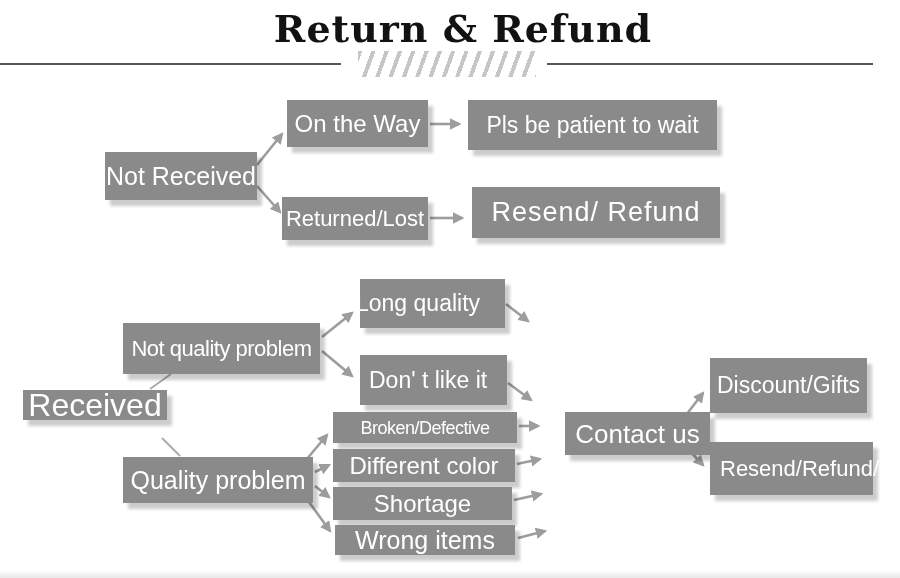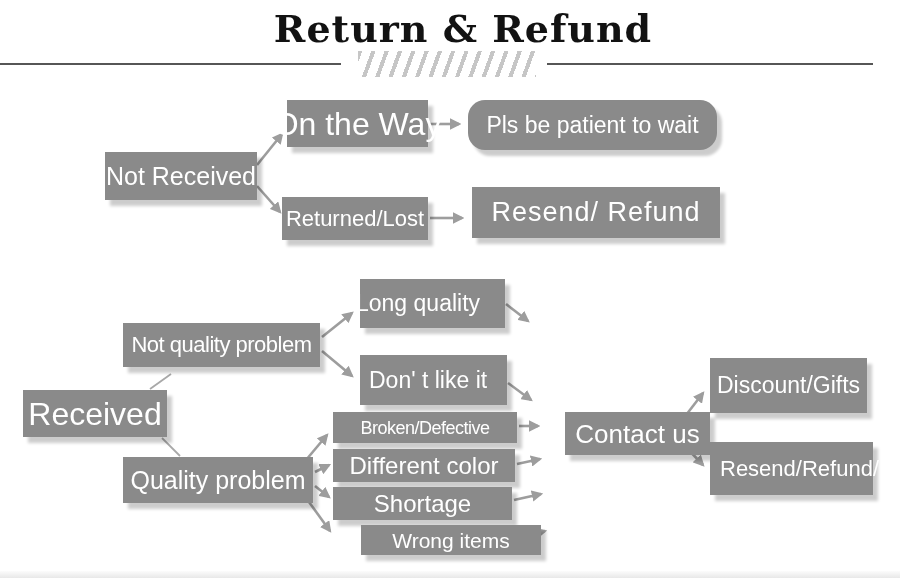--- a/index.html
+++ b/index.html
@@ -33,35 +33,35 @@
   .node {
     position:absolute;
     background:var(--box-bg,#8a8a8a);
     color:var(--box-text,#fff);
     display:flex; align-items:center; justify-content:center;
     white-space:nowrap;
     box-shadow:5px 6px 3px rgba(0,0,0,0.20);
     line-height:1;
   }
   .n-not-received   { left:105px; top:152px; width:152px; height:48px; font-size:25px; }
-  .n-on-the-way     { left:287px; top:100px; width:141px; height:47px; font-size:32px; }
-  .n-pls-wait       { left:468px; top:100px; width:249px; height:50px; font-size:23px;border-radius:17px; }
+  .n-on-the-way     { left:287px; top:100px; width:141px; height:47px; font-size:24px; }
+  .n-pls-wait       { left:468px; top:100px; width:249px; height:50px; font-size:23px; }
   .n-returned-lost  { left:282px; top:197px; width:146px; height:43px; font-size:22px; }
   .n-resend-refund  { left:472px; top:187px; width:248px; height:51px; font-size:27px; letter-spacing:1px; }
-  .n-not-quality    { left:123px; top:323px; width:197px; height:44px; font-size:22px; letter-spacing:-0.5px; }
-  .n-received       { left:23px;  top:390px; width:144px; height:47px; font-size:32px; }
+  .n-not-quality    { left:123px; top:323px; width:197px; height:51px; font-size:22px; letter-spacing:-0.5px; }
+  .n-received       { left:23px;  top:390px; width:144px; height:30px; font-size:32px; }
   .n-long-delivery  { left:360px; top:279px; width:145px; height:49px; font-size:23px;
                       justify-content:flex-start; overflow:hidden; text-indent:-4px; }
   .n-dont-like      { left:360px; top:355px; width:147px; height:50px; font-size:23px;
                       justify-content:flex-start; padding-left:9px; box-sizing:border-box; }
   .n-quality        { left:123px; top:457px; width:190px; height:46px; font-size:25px; }
   .n-broken         { left:333px; top:412px; width:184px; height:31px; font-size:18px; letter-spacing:-0.5px; }
   .n-diff-color     { left:333px; top:449px; width:182px; height:33px; font-size:24px; }
   .n-shortage       { left:333px; top:487px; width:179px; height:33px; font-size:24px; }
-  .n-wrong-items    { left:335px; top:525px; width:180px; height:30px; font-size:21px;margin-left:26px; }
+  .n-wrong-items    { left:335px; top:525px; width:180px; height:30px; font-size:25px; }
   .n-contact-us     { left:537px; top:412px; width:145px; height:43px; font-size:26px;margin-left:28px; }
   .n-discount-gifts { left:710px; top:358px; width:157px; height:55px; font-size:23px; }
   .n-rr-discount    { left:710px; top:442px; width:163px; height:53px; font-size:22px;
                       justify-content:flex-start; padding-left:10px; box-sizing:border-box; }
   .n-rr-discount .stack { display:flex; flex-direction:row; line-height:1.15; white-space:nowrap; }
 
   
   svg.arrows { position:absolute; left:0; top:0; pointer-events:none; }
   svg.arrows line.a { stroke:var(--arrow,#9d9d9d); stroke-width:2.6; }
   svg.arrows line.c { stroke:#a8a8a8; stroke-width:1.8; }

